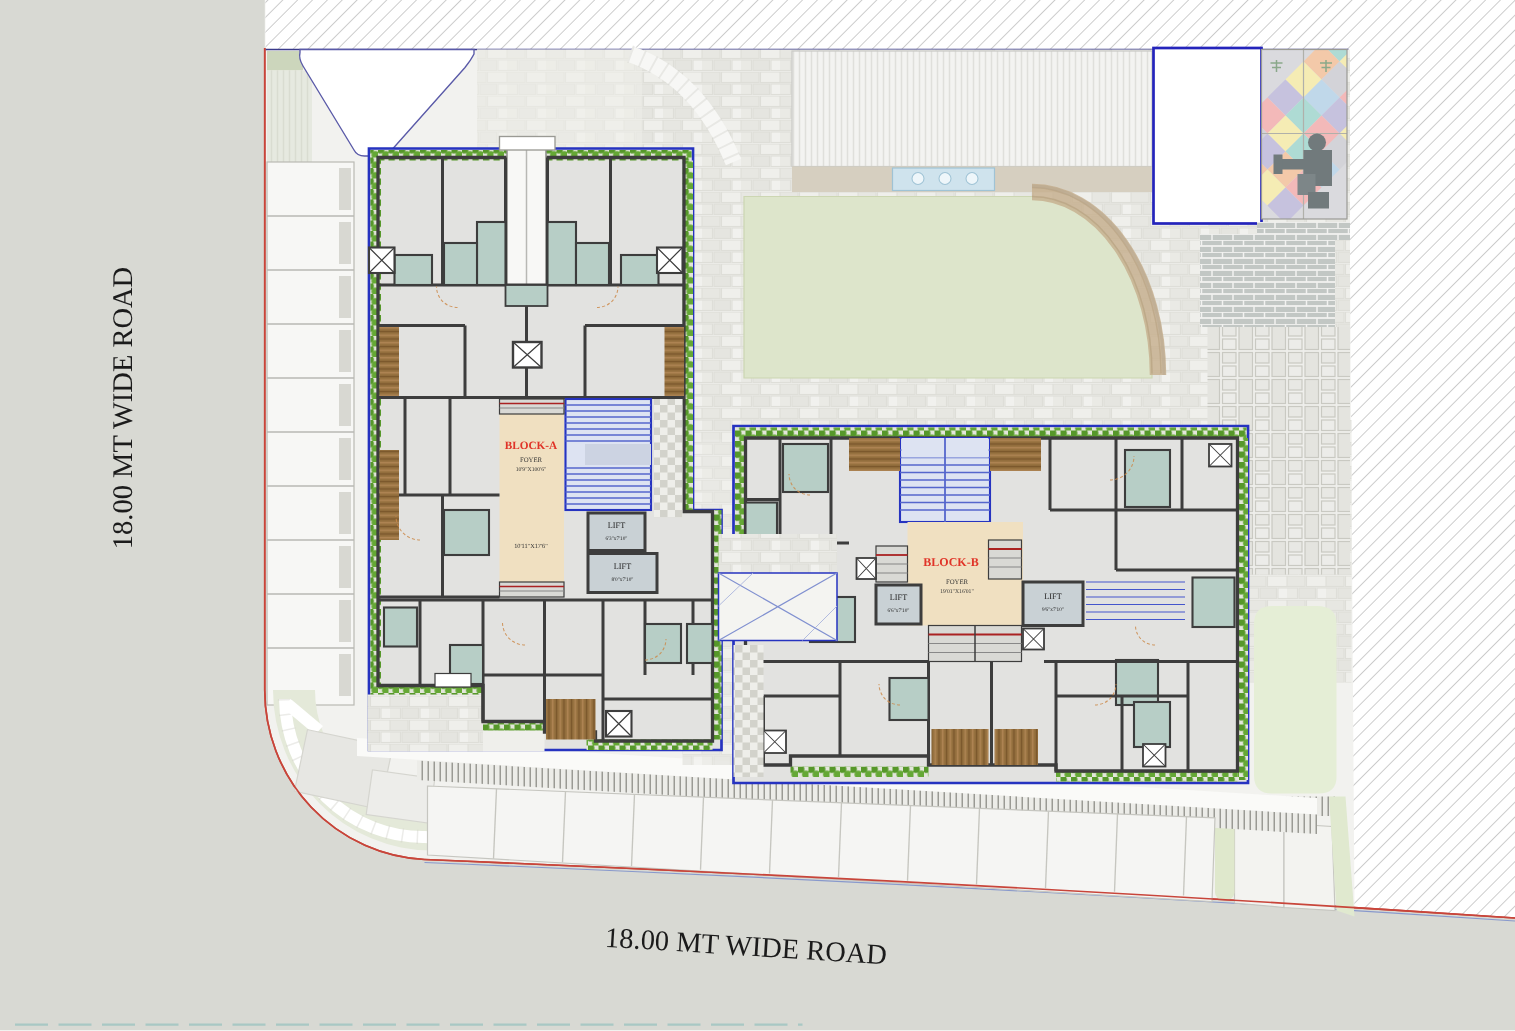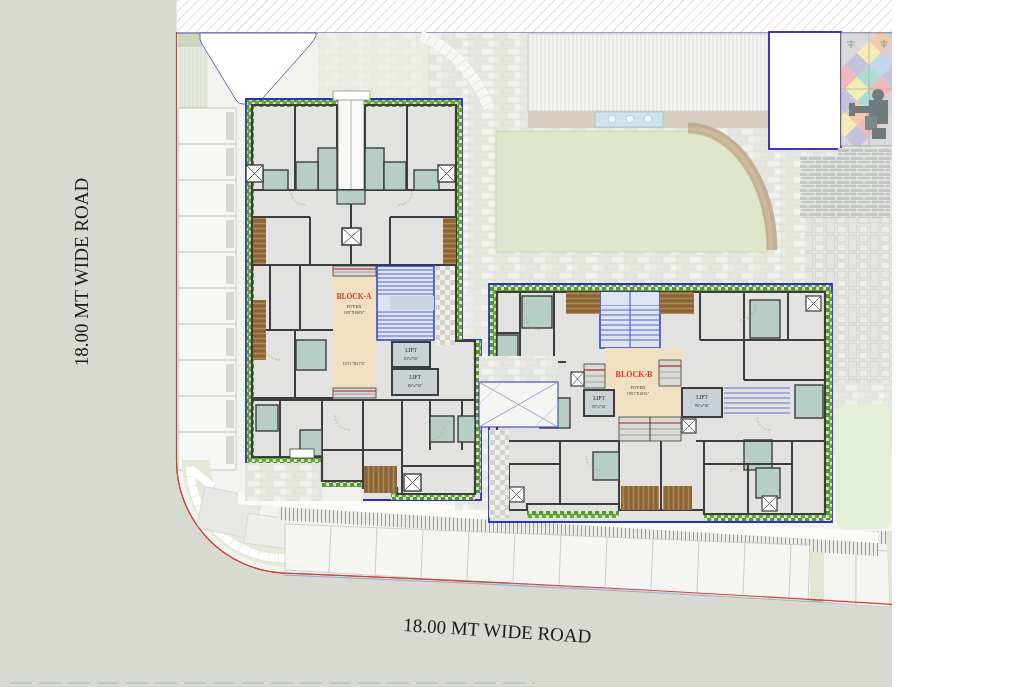--- a/index.html
+++ b/index.html
@@ -1,17 +1,17 @@
 <!DOCTYPE html>
 <html><head>
 <meta charset="utf-8">
 <style>
 html,body{margin:0;padding:0;background:#ffffff;}
 *{box-sizing:border-box;}
-.page{position:relative;width:892px;height:687px;overflow:hidden;font-family:"Liberation Serif",serif;}
+.page{position:relative;width:1010px;height:687px;overflow:hidden;font-family:"Liberation Serif",serif;}
 </style>
 </head>
 <body>
 <div class="page">
 <svg width="1010" height="687" viewBox="0 0 1010 687">
 <defs>
 <pattern id="hatch" width="7" height="7" patternTransform="rotate(45)" patternUnits="userSpaceOnUse">
   <rect width="7" height="7" fill="#ffffff"></rect>
   <line x1="0" y1="0" x2="0" y2="7" stroke="#bdbdbd" stroke-width="1"></line>
 </pattern>

